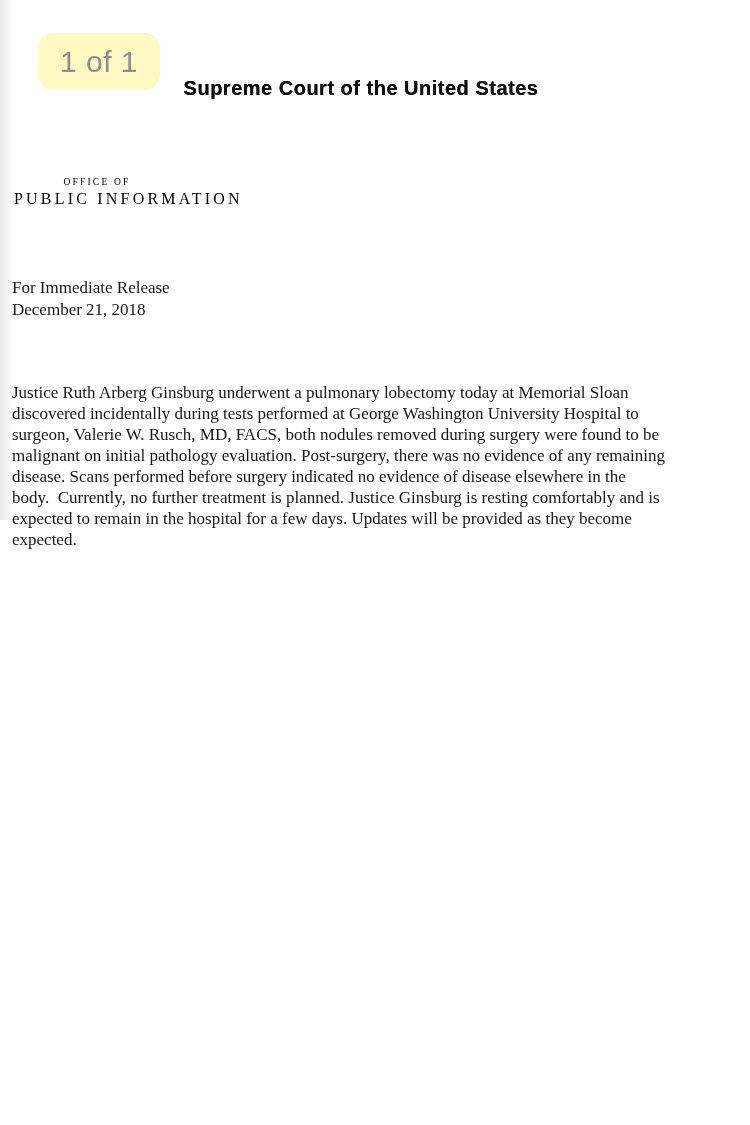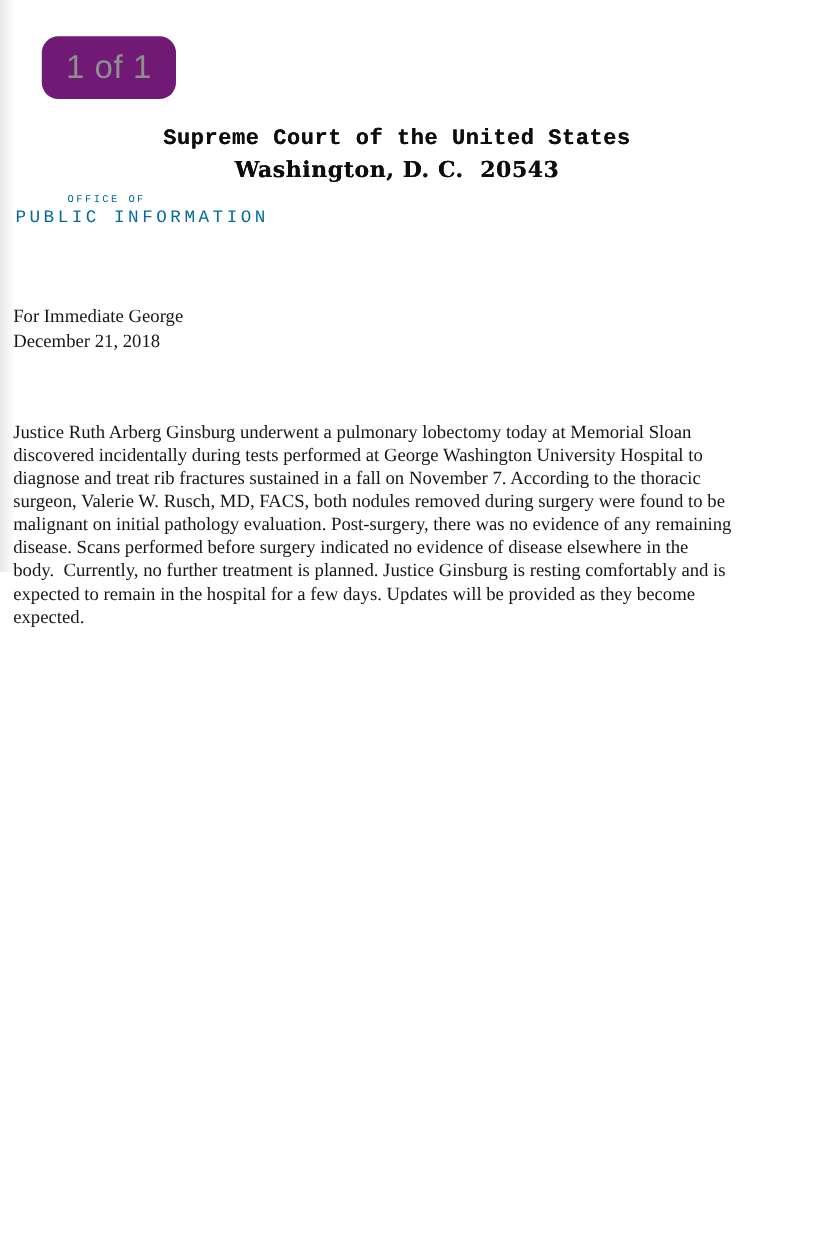--- a/index.html
+++ b/index.html
@@ -21,68 +21,67 @@
     left: 0; top: 0;
     width: 14px; height: 520px;
     background: linear-gradient(90deg, rgba(0,0,0,0.09), rgba(0,0,0,0));
     pointer-events: none;
   }
 
   .page-badge {
     position: absolute;
     left: 38px; top: 33px;
     width: 122px; height: 57px;
-    background: #701a75;
+    background: #fef9c3;
     border-radius: 15px;
     display: flex;
     align-items: center;
     justify-content: center;
   }
   .page-badge span {
     font-family: "Liberation Sans", sans-serif;
     font-size: 30px;
     color: #8f8f8f;
     letter-spacing: 0.5px;
   }
 
   .letterhead {
     position: absolute;
     left: 0; top: 78px;
     width: 722px;
     text-align: center;
   }
   .court-name {
-    font-family: Liberation Mono, monospace;
+    font-family: Liberation Sans, sans-serif;
     font-weight: bold;
     font-size: 20px;
     line-height: 20px;
     color: #0d0d0d;
     letter-spacing: 0.5px;
     text-shadow: 0 0 0.5px #0d0d0d;
-    margin-top: 39px;
   }
   .court-address {
     margin-top: 7px;
     font-family: "DejaVu Serif", serif;
     font-weight: bold;
     font-size: 20px;
     line-height: 20px;
     color: #0d0d0d;
     letter-spacing: 0.5px;
     text-shadow: 0 0 0.5px #0d0d0d;
     white-space: pre;
   }
 
   .office-block {
     position: absolute;
     left: 14px; top: 176px;
     width: 166px;
     text-align: center;
-    font-family: Liberation Mono, monospace;
-    color: #0369a1;
+    font-family: Liberation Serif, serif;
+    color: #000000;
   }
   .office-line1 {
     font-size: 9.5px;
     letter-spacing: 2.2px;
     line-height: 12px;
   }
   .office-line2 {
     margin-top: 4px;
     font-size: 16px;
     letter-spacing: 3.2px;
@@ -120,38 +119,36 @@
 <div class="page">
 
   <div class="left-edge-shadow"></div>
 
   <div class="page-badge">
     <span>1 of 1</span>
   </div>
 
   <div class="letterhead">
     <div class="court-name">Supreme Court of the United States</div>
-    <div class="court-address">Washington, D. C.  20543</div>
   </div>
 
   <div class="office-block">
     <div class="office-line1">OFFICE OF</div>
     <div class="office-line2">PUBLIC INFORMATION</div>
   </div>
 
   <div class="release-left">
-    <div>For Immediate George</div>
+    <div>For Immediate Release</div>
     <div>December 21, 2018</div>
   </div>
 
 
   <div class="body-text">
       <div>Justice Ruth Arberg Ginsburg underwent a pulmonary lobectomy today at Memorial Sloan</div>
       <div>discovered incidentally during tests performed at George Washington University Hospital to</div>
-      <div>diagnose and treat rib fractures sustained in a fall on November 7. According to the thoracic</div>
       <div>surgeon, Valerie W. Rusch, MD, FACS, both nodules removed during surgery were found to be</div>
       <div>malignant on initial pathology evaluation. Post-surgery, there was no evidence of any remaining</div>
       <div>disease. Scans performed before surgery indicated no evidence of disease elsewhere in the</div>
       <div>body.  Currently, no further treatment is planned. Justice Ginsburg is resting comfortably and is</div>
       <div>expected to remain in the hospital for a few days. Updates will be provided as they become</div>
       <div>expected.</div>
     </div>
 
 </div>
 

